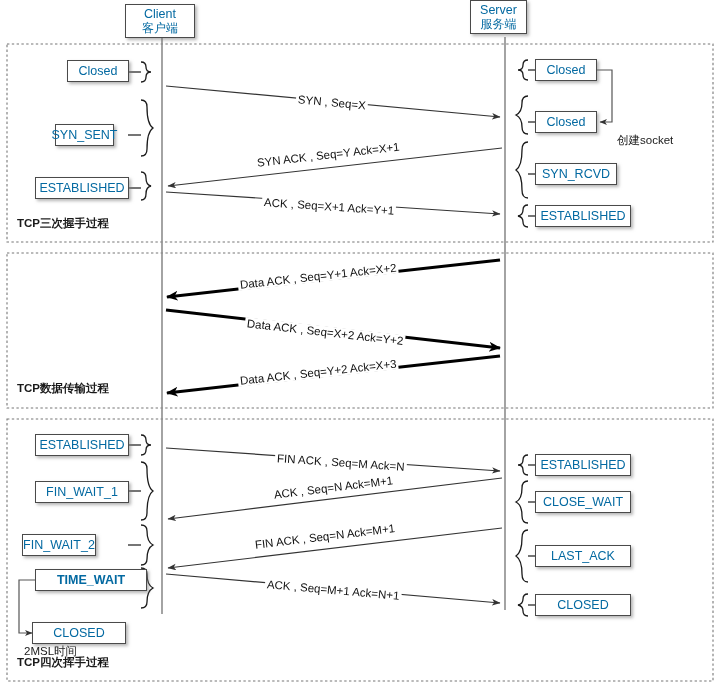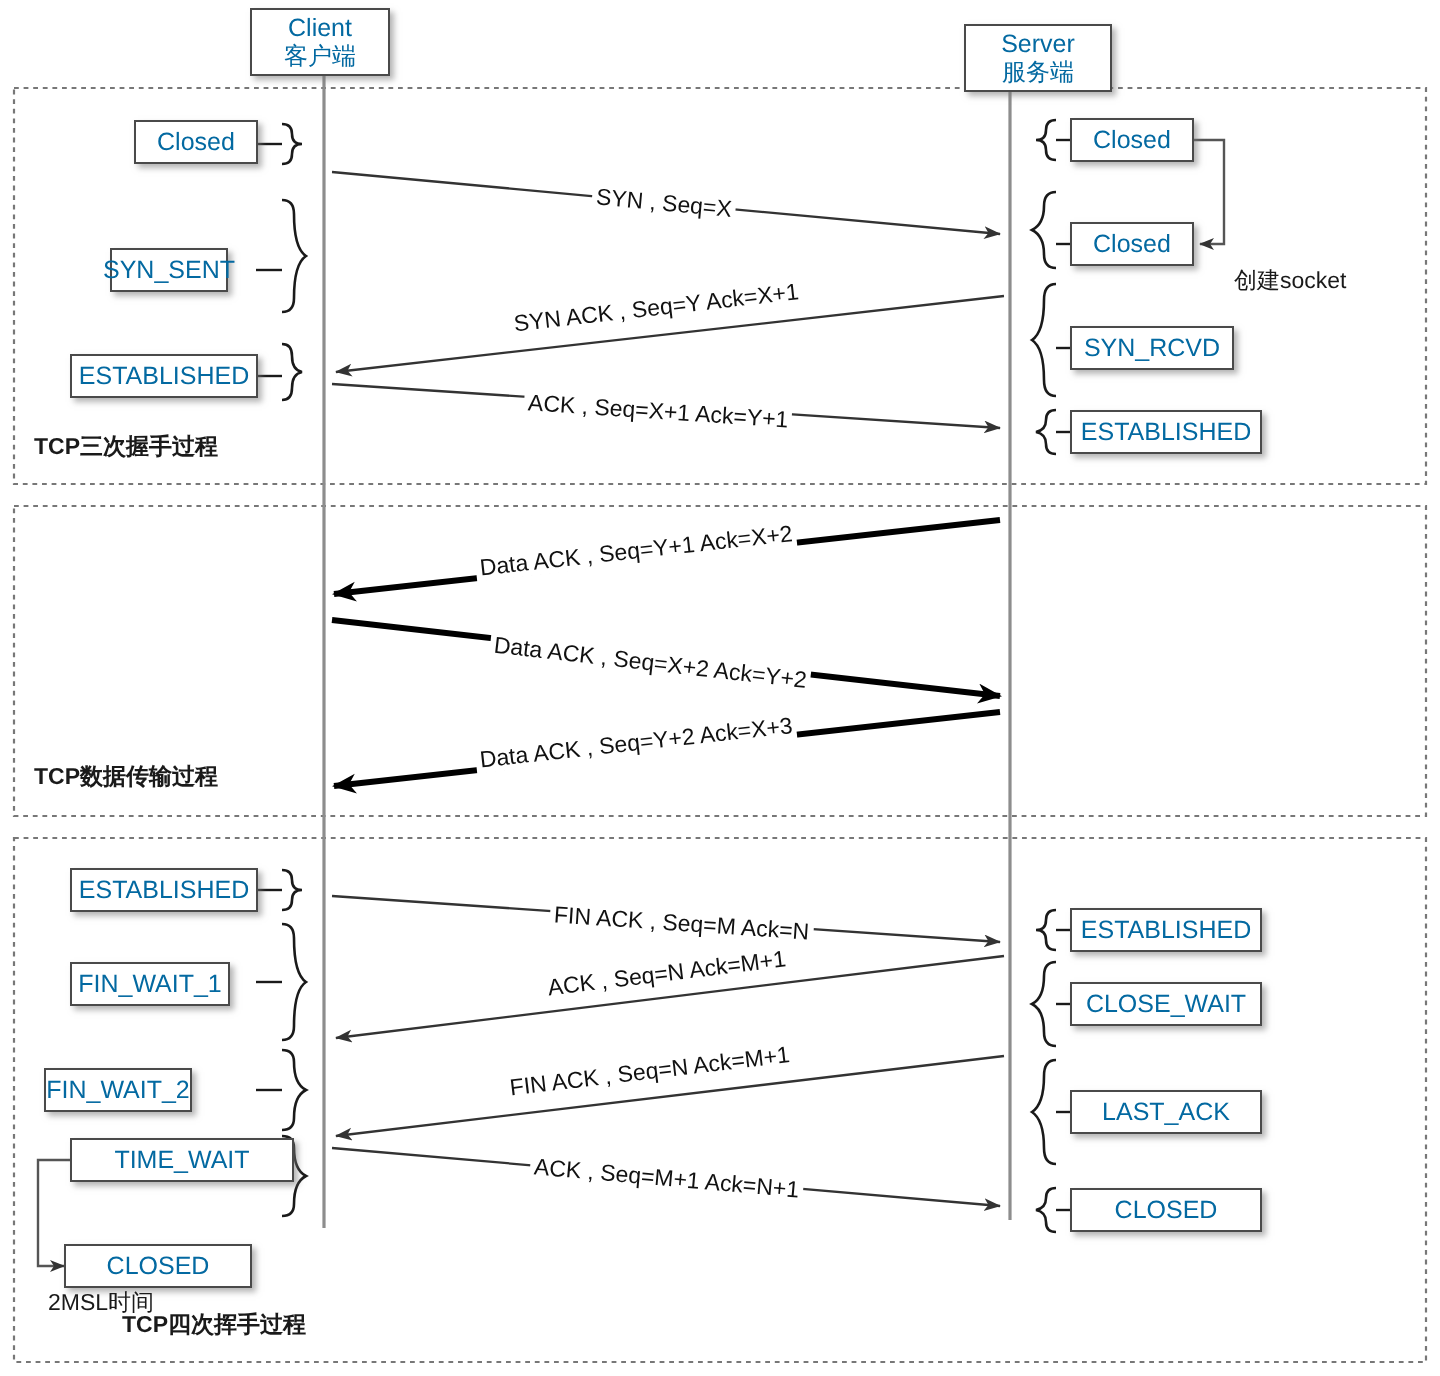--- a/index.html
+++ b/index.html
@@ -145,21 +145,21 @@
     <line x1="166" y1="448" x2="500" y2="471" stroke="#333" stroke-width="1.15" marker-end="url(#arrowThin)"></line>
     <line x1="502" y1="478" x2="168" y2="519" stroke="#333" stroke-width="1.15" marker-end="url(#arrowThin)"></line>
     <line x1="502" y1="528" x2="168" y2="568" stroke="#333" stroke-width="1.15" marker-end="url(#arrowThin)"></line>
     <line x1="166" y1="574" x2="500" y2="603" stroke="#333" stroke-width="1.15" marker-end="url(#arrowThin)"></line>
   </svg>
 
   <div class="node header" style="left:125px; top:4px; width:70px; height:34px;">
     <span>Client</span>
     <span class="cn">客户端</span>
   </div>
-  <div class="node header" style="left:470px; top:12px; width:74px; height:34px;margin-left:12px;">
+  <div class="node header" style="left:470px; top:0; width:57px; height:34px;">
     <span>Server</span>
     <span class="cn">服务端</span>
   </div>
 
   <div class="node" style="left:67px; top:60px; width:62px; height:22px;">
     <span>Closed</span>
   </div>
   <div class="node" style="left:55px; top:124px; width:59px; height:22px;">
     <span>SYN_SENT</span>
   </div>
@@ -190,27 +190,27 @@
 
   <div class="alabel" style="left:238px; top:279px; transform:rotate(-6.3deg);">Data ACK , Seq=Y+1 Ack=X+2</div>
   <div class="alabel" style="left:245px; top:317px; transform:rotate(6.5deg);">Data ACK , Seq=X+2 Ack=Y+2</div>
   <div class="alabel" style="left:238px; top:375px; transform:rotate(-6.3deg);">Data ACK , Seq=Y+2 Ack=X+3</div>
 
   <div class="caption" style="left:17px; top:381px;">TCP数据传输过程</div>
 
   <div class="node" style="left:35px; top:434px; width:94px; height:22px;">
     <span>ESTABLISHED</span>
   </div>
-  <div class="node" style="left:35px; top:481px; width:80px; height:22px;">
+  <div class="node" style="left:35px; top:481px; width:94px; height:22px;">
     <span>FIN_WAIT_1</span>
   </div>
   <div class="node" style="left:22px; top:534px; width:74px; height:22px;">
     <span>FIN_WAIT_2</span>
   </div>
-  <div class="node" style="left:35px; top:569px; width:112px; height:22px;">
+  <div class="node" style="left:35px; top:569px; width:112px; height:22px;font-weight:bold;">
     <span>TIME_WAIT</span>
   </div>
   <div class="node" style="left:32px; top:622px; width:94px; height:22px;">
     <span>CLOSED</span>
   </div>
 
   <div class="node" style="left:535px; top:454px; width:96px; height:22px;">
     <span>ESTABLISHED</span>
   </div>
   <div class="node" style="left:535px; top:545px; width:96px; height:22px;">
@@ -223,15 +223,15 @@
     <span>CLOSED</span>
   </div>
 
   <div class="note" style="left:24px; top:600px;">2MSL时间</div>
 
   <div class="alabel" style="left:275px; top:452px; transform:rotate(3.9deg);">FIN ACK , Seq=M Ack=N</div>
   <div class="alabel" style="left:272px; top:489px; transform:rotate(-7deg);">ACK , Seq=N Ack=M+1</div>
   <div class="alabel" style="left:253px; top:539px; transform:rotate(-6.8deg);">FIN ACK , Seq=N Ack=M+1</div>
   <div class="alabel" style="left:265px; top:578px; transform:rotate(5deg);">ACK , Seq=M+1 Ack=N+1</div>
 
-  <div class="caption" style="left:17px; top:655px;margin-left:44px;">TCP四次挥手过程</div>
+  <div class="caption" style="left:17px; top:655px;">TCP四次挥手过程</div>
 
 </div>
 
 </body></html>

